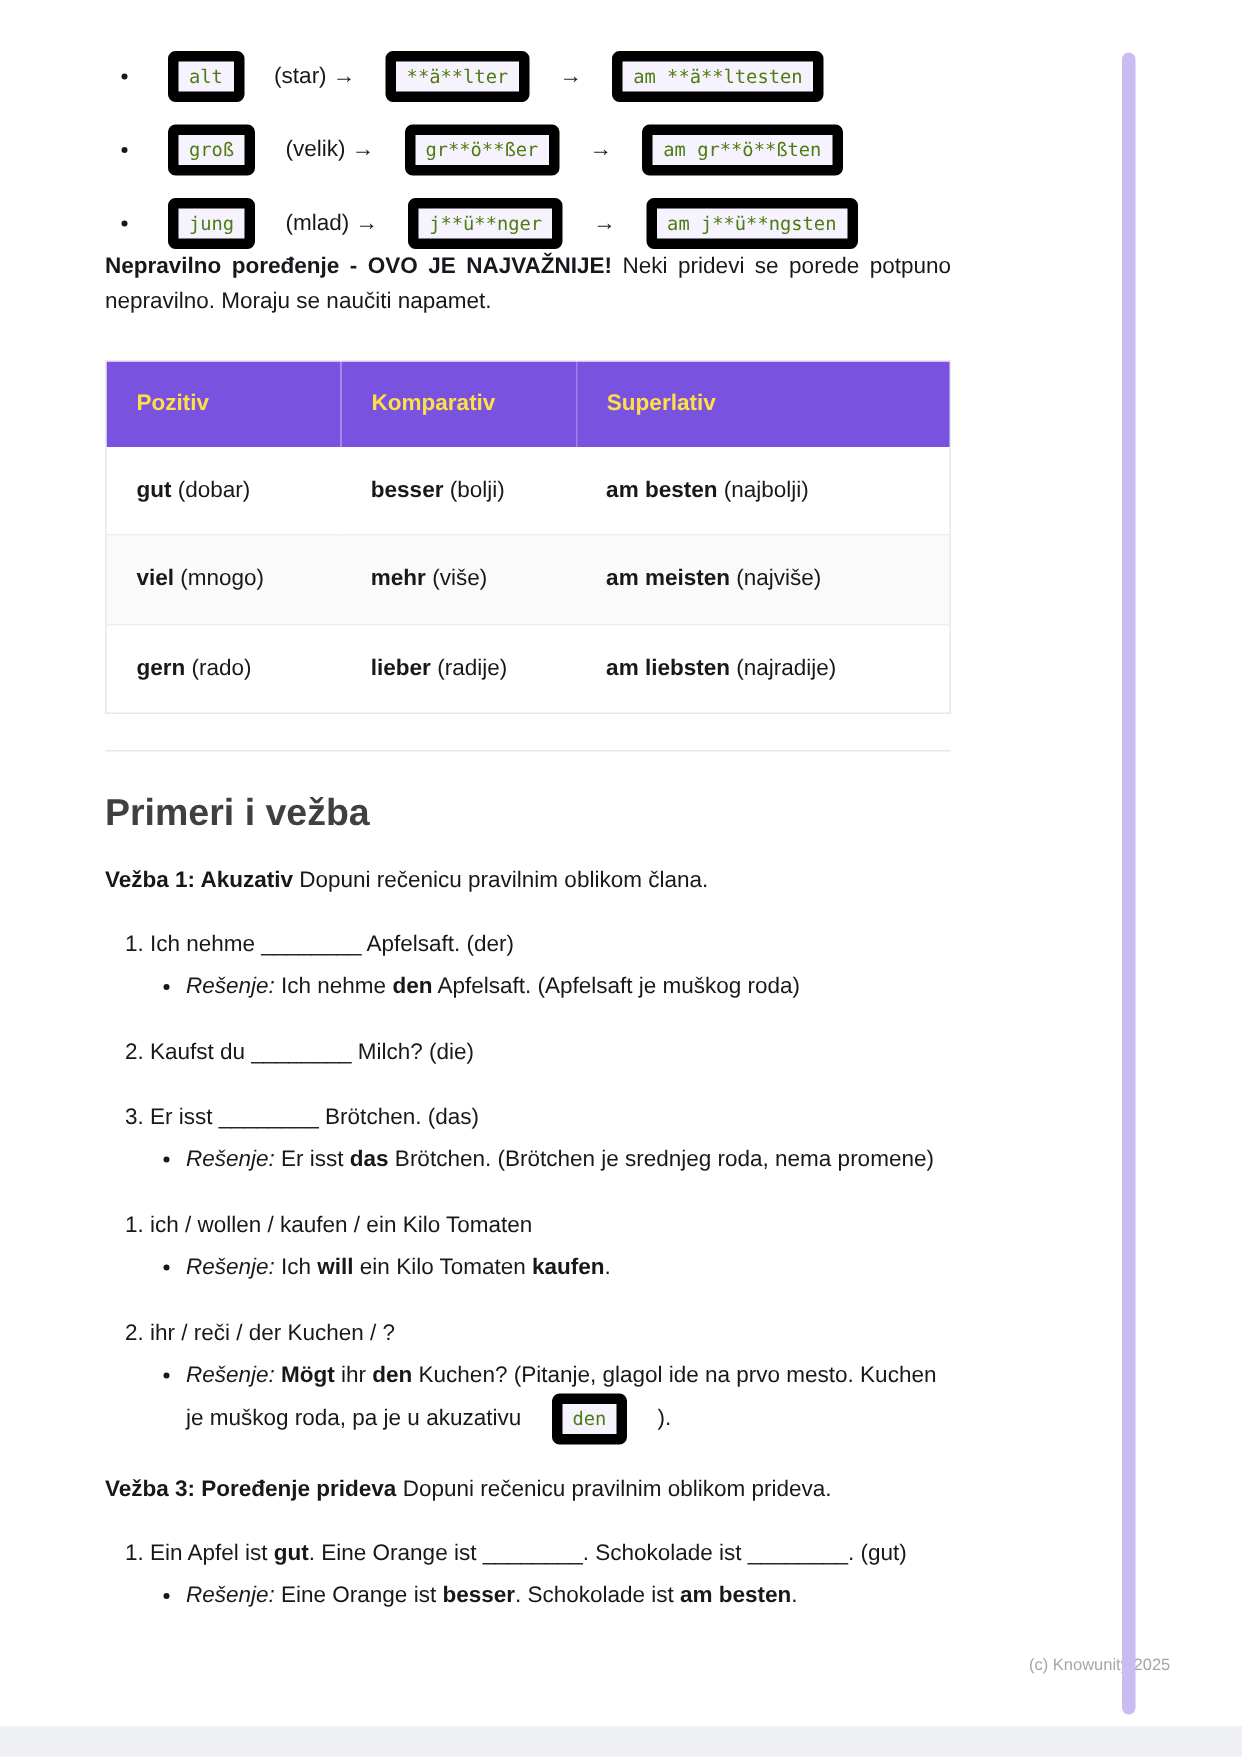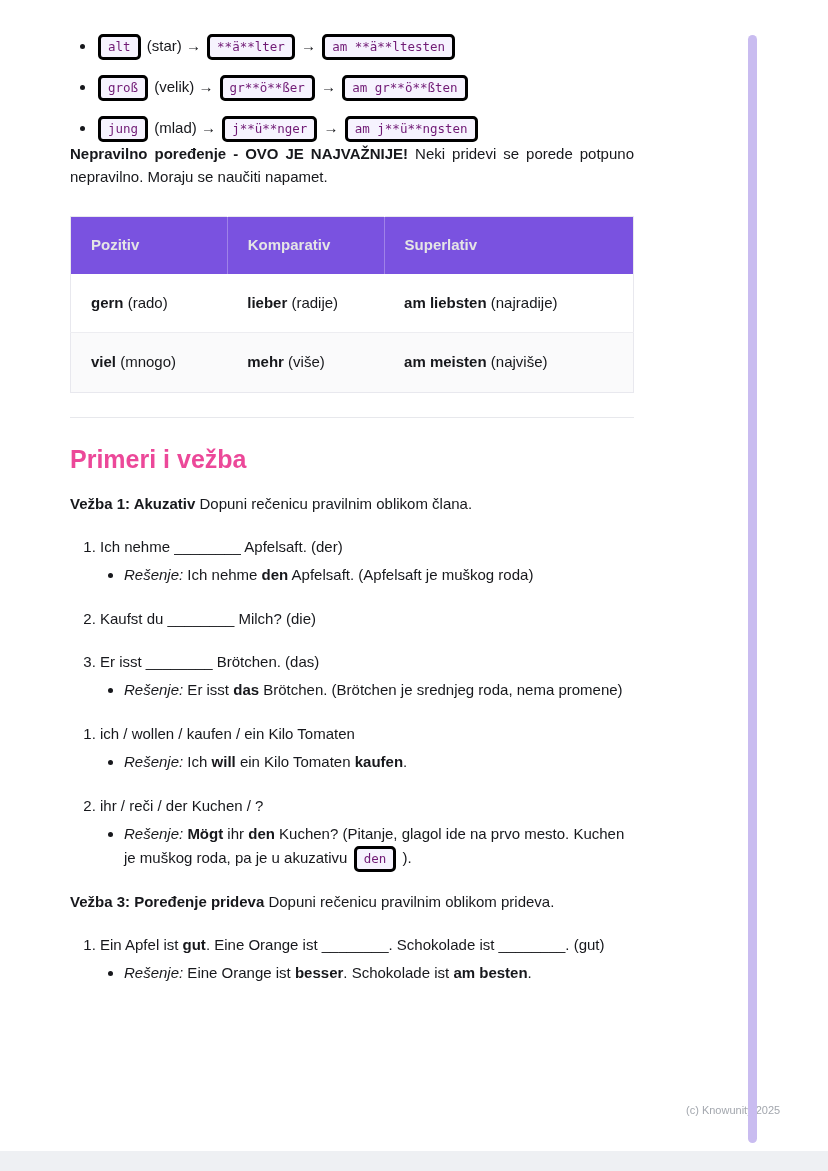--- a/index.html
+++ b/index.html
@@ -18,26 +18,26 @@
     left: 70px; top: 34px;
     width: 564px;
   }
 
   
   .b { font-weight: 700; }
   .i { font-style: italic; }
   .code {
     font-family: "DejaVu Sans Mono", "Liberation Mono", monospace;
     font-size: 12.5px;
-    color: #701a75;
+    color: #4d7c0f;
     background: #f6f3fe;
-    border: 3px solid #000000;
+    border: 7px solid #000000;
     border-radius: 5px;
     padding: 2px 7px 3px;
-    margin: 0 2px;
+    margin: 0 16px;
     white-space: nowrap;
     line-height: 1.2;
     display: inline-block;
   }
 
   
   ul.top-bullets { list-style: disc; padding-left: 26px; }
   ul.top-bullets > li { margin-bottom: 15px; line-height: 22px; }
   ul.top-bullets > li:last-child { margin-bottom: 0; }
 
@@ -49,21 +49,21 @@
 
   
   table.cmp {
     width: 100%;
     border-collapse: collapse;
     margin-top: 28px;
     border: 1px solid #e8e8ee;
   }
   table.cmp th {
     background: #7a52e0;
-    color: #e5e5e5;
+    color: #fde047;
     font-weight: 700;
     text-align: left;
     padding: 17px 20px;
     font-size: 15px;
     border-right: 1px solid rgba(255,255,255,0.28);
   }
   table.cmp th:last-child { border-right: none; }
   table.cmp td {
     padding: 18px 20px;
     border-bottom: 1px solid #ededf1;
@@ -72,21 +72,21 @@
   table.cmp tbody tr:nth-child(2) td { background: #fafafb; }
   table.cmp tbody tr:last-child td { border-bottom: none; }
 
   hr.divider {
     border: none;
     border-top: 1px solid #e7e8ec;
     margin: 24px 0 26px;
   }
 
   h2.section-heading {
-    color: #ec4899;
+    color: #404040;
     font-size: 25px;
     font-weight: 700;
     margin: 0 0 0;
     line-height: 1.2;
   }
 
   p.exercise-intro { margin-top: 18px; line-height: 23px; }
 
   ol.exercise {
     margin-top: 20px;
@@ -149,29 +149,34 @@
     </colgroup>
     <thead>
       <tr>
         <th>Pozitiv</th>
         <th>Komparativ</th>
         <th>Superlativ</th>
       </tr>
     </thead>
     <tbody>
       <tr>
+        <td><span class="b">gut</span><span> (dobar)</span></td>
+        <td><span class="b">besser</span><span> (bolji)</span></td>
+        <td><span class="b">am besten</span><span> (najbolji)</span></td>
+      </tr>
+      <tr>
+        <td><span class="b">viel</span><span> (mnogo)</span></td>
+        <td><span class="b">mehr</span><span> (više)</span></td>
+        <td><span class="b">am meisten</span><span> (najviše)</span></td>
+      </tr>
+      <tr>
         <td><span class="b">gern</span><span> (rado)</span></td>
         <td><span class="b">lieber</span><span> (radije)</span></td>
         <td><span class="b">am liebsten</span><span> (najradije)</span></td>
       </tr>
-      <tr>
-        <td><span class="b">viel</span><span> (mnogo)</span></td>
-        <td><span class="b">mehr</span><span> (više)</span></td>
-        <td><span class="b">am meisten</span><span> (najviše)</span></td>
-      </tr>
     </tbody>
   </table>
 
   <hr class="divider">
 
   <h2 class="section-heading">Primeri i vežba</h2>
 
   <p class="exercise-intro rich"><span class="b">Vežba 1: Akuzativ</span><span> Dopuni rečenicu pravilnim oblikom člana.</span></p>
 
   <ol class="exercise">

